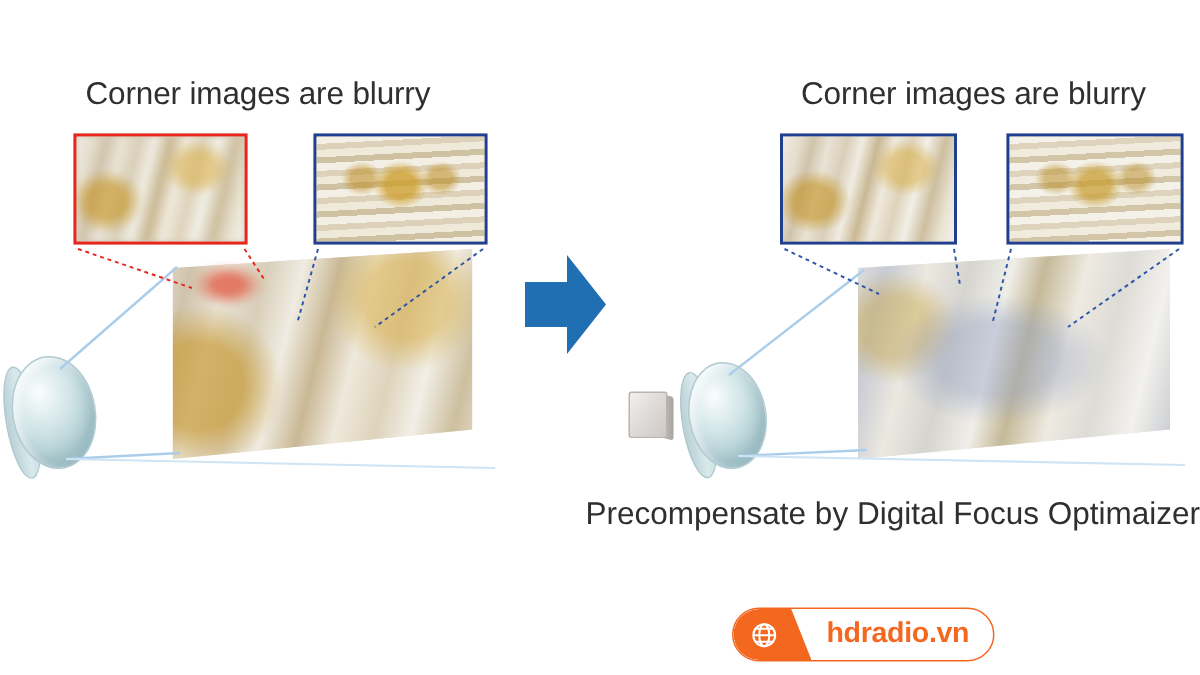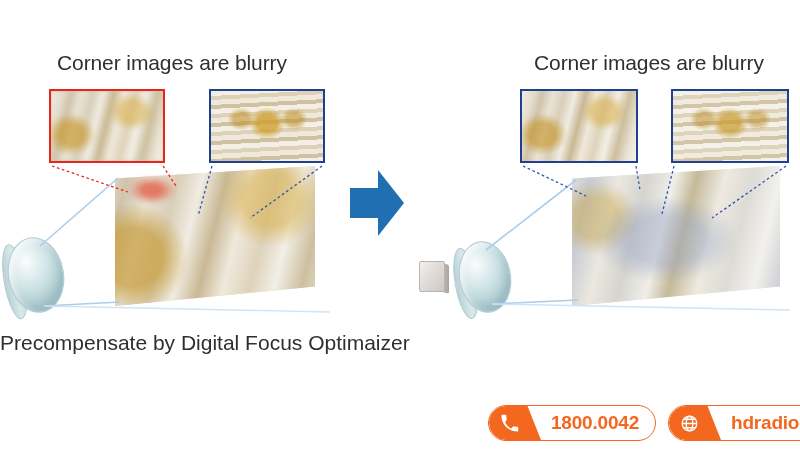--- a/index.html
+++ b/index.html
@@ -34,21 +34,21 @@
     text-align: center;
   }
   #heading-left  { left: 57px;  top: 52px; }
   #heading-right { left: 534px; top: 52px; }
 
   
   #caption {
     position: absolute;
     left: 0; right: 0;
     top: 332px;
-    text-align: left;
+    text-align: right;
     font-size: 21px;
     font-weight: 400;
     color: #2f2f2f;
     white-space: nowrap;
     line-height: 1;
   }
 
   
   .inset {
     position: absolute;
@@ -335,28 +335,20 @@
       <line x1="786" y1="166" x2="712" y2="218"></line>
     </g>
 
     <polygon points="350,188 378,188 378,170 404,203 378,236 378,218 350,218" fill="#1f6fb2"></polygon>
   </svg>
 
   <div id="caption">Precompensate by Digital Focus Optimaizer</div>
 
   <div id="badge-bar">
 
-    <div class="badge">
-      <span class="ico">
-        <svg viewBox="0 0 24 24" fill="currentColor">
-          <path d="M6.6 10.8c1.6 3.2 4.2 5.8 7.4 7.4l2.5-2.5c.3-.3.8-.4 1.2-.3 1.3.4 2.7.7 4.1.7.7 0 1.2.5 1.2 1.2V21c0 .7-.5 1.2-1.2 1.2C10.8 22.2 1.8 13.2 1.8 2c0-.7.5-1.2 1.2-1.2h3.7c.7 0 1.2.5 1.2 1.2 0 1.4.2 2.8.7 4.1.1.4 0 .9-.3 1.2L6.6 10.8z"></path>
-        </svg>
-      </span>
-      <span class="txt">1800.0042</span>
-    </div>
 
     <div class="badge">
       <span class="ico">
         <svg viewBox="0 0 24 24" fill="none" stroke="currentColor" stroke-width="1.7">
           <circle cx="12" cy="12" r="9.2"></circle>
           <ellipse cx="12" cy="12" rx="4.2" ry="9.2"></ellipse>
           <line x1="2.8" y1="12" x2="21.2" y2="12"></line>
           <line x1="4.3" y1="6.6" x2="19.7" y2="6.6"></line>
           <line x1="4.3" y1="17.4" x2="19.7" y2="17.4"></line>
         </svg>

